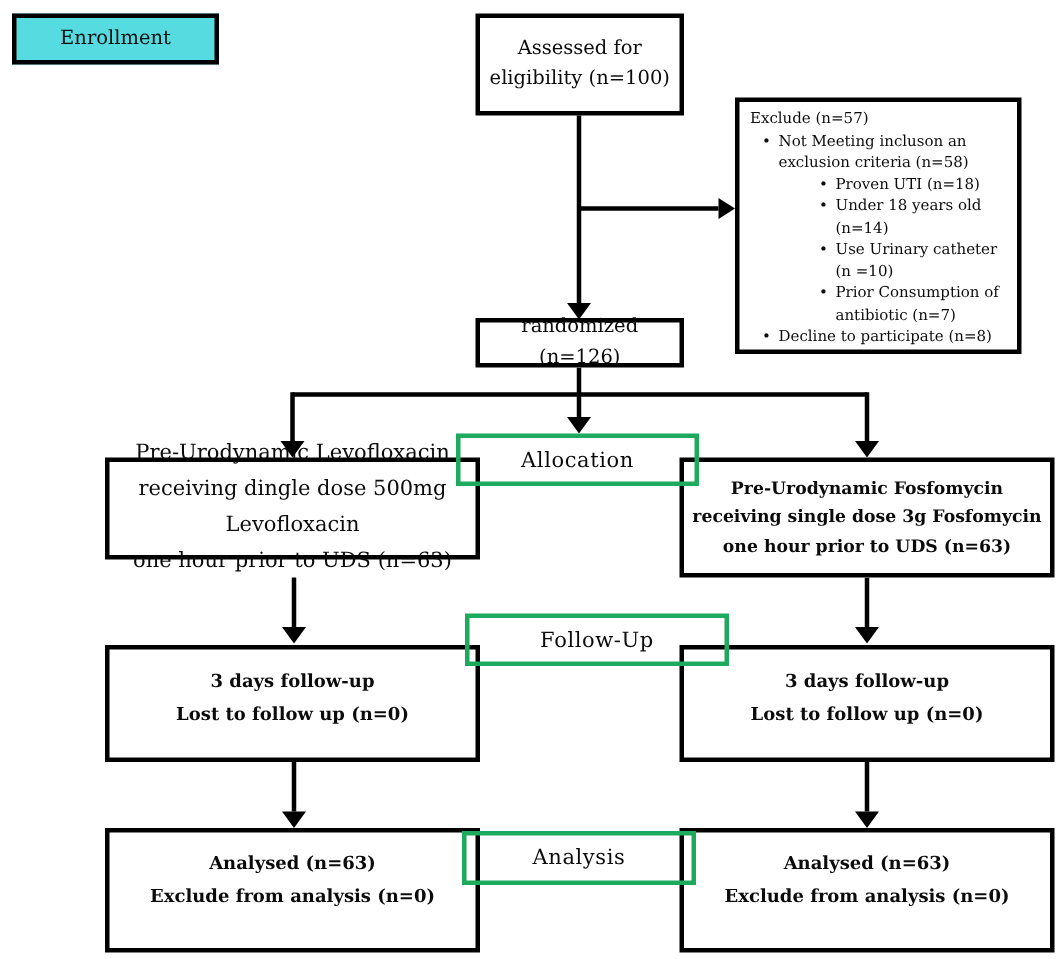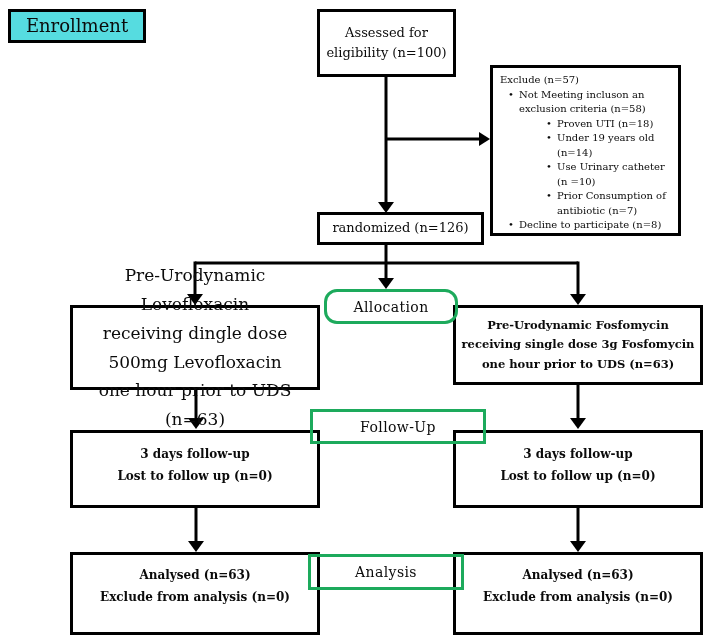--- a/index.html
+++ b/index.html
@@ -27,43 +27,43 @@
     flex-direction: column;
     align-items: center;
     justify-content: center;
     text-align: center;
     z-index: 2;
     line-height: 1.55;
   }
   .enroll {
     left: 8px; top: 9px; width: 138px; height: 34px;
     background: #56dce0;
-    font-size: 18px;
+    font-size: 13px;
   }
   .assessed { left: 317px; top: 9px; width: 139px; height: 68px; font-size: 13px; line-height: 1.55; }
-  .randomized { left: 317px; top: 212px; width: 167px; height: 33px; font-size: 13px; }
-  .alloc-left  { left: 70px;  top: 305px; width: 250px; height: 85px; font-size: 17px; line-height: 1.7; }
+  .randomized { left: 317px; top: 212px; width: 139px; height: 33px; font-size: 13px; }
+  .alloc-left  { left: 70px;  top: 305px; width: 250px; height: 68px; font-size: 14px; line-height: 1.7; }
   .alloc-right { left: 453px; top: 305px; width: 250px; height: 80px; font-size: 11.5px; line-height: 1.7; }
   .fu-left  { left: 70px;  top: 430px; width: 250px; height: 78px; font-size: 12px; padding-bottom: 6px; line-height: 1.8; }
   .fu-right { left: 453px; top: 430px; width: 250px; height: 78px; font-size: 12px; padding-bottom: 6px; line-height: 1.8; }
   .an-left  { left: 70px;  top: 552px; width: 250px; height: 83px; font-size: 12px; padding-bottom: 14px; line-height: 1.8; }
   .an-right { left: 453px; top: 552px; width: 250px; height: 83px; font-size: 12px; padding-bottom: 14px; line-height: 1.8; }
   .semibold { font-weight: bold; }
   .stage-box {
     position: absolute;
     border: 3px solid #1daa5c;
     background: transparent;
     display: flex;
     align-items: center;
     justify-content: center;
     font-size: 14px;
     letter-spacing: 0.4px;
     z-index: 4;
   }
-  .stage-alloc    { left: 324px; top: 289px; width: 134px; height: 35px; border-radius: 13px; }
+  .stage-alloc    { left: 304px; top: 289px; width: 162px; height: 35px; }
   .stage-followup { left: 310px; top: 409px; width: 176px; height: 35px; }
   .stage-analysis { left: 308px; top: 530px; width: 156px; height: 36px; margin-top: 24px; }
   .exclude {
     left: 490px; top: 65px; width: 191px; height: 171px;
     align-items: flex-start;
     justify-content: flex-start;
     text-align: left;
     font-size: 10px;
     line-height: 1.45;
     padding: 5px 4px 4px 7px;
@@ -115,21 +115,21 @@
     <div>eligibility (n=100)</div>
   </div>
 
   <div class="box exclude">
     <div>Exclude (n=57)</div>
     <ul class="lvl1">
       <li>
         <span>Not Meeting incluson an exclusion criteria (n=58)</span>
         <ul class="lvl2">
           <li>Proven UTI (n=18)</li>
-          <li>Under 19 years old (n=14)</li>
+          <li>Under 18 years old (n=14)</li>
           <li>Use Urinary catheter (n =10)</li>
           <li>Prior Consumption of antibiotic (n=7)</li>
         </ul>
       </li>
       <li>
         <span>Decline to participate (n=8)</span>
       </li>
     </ul>
   </div>
 

